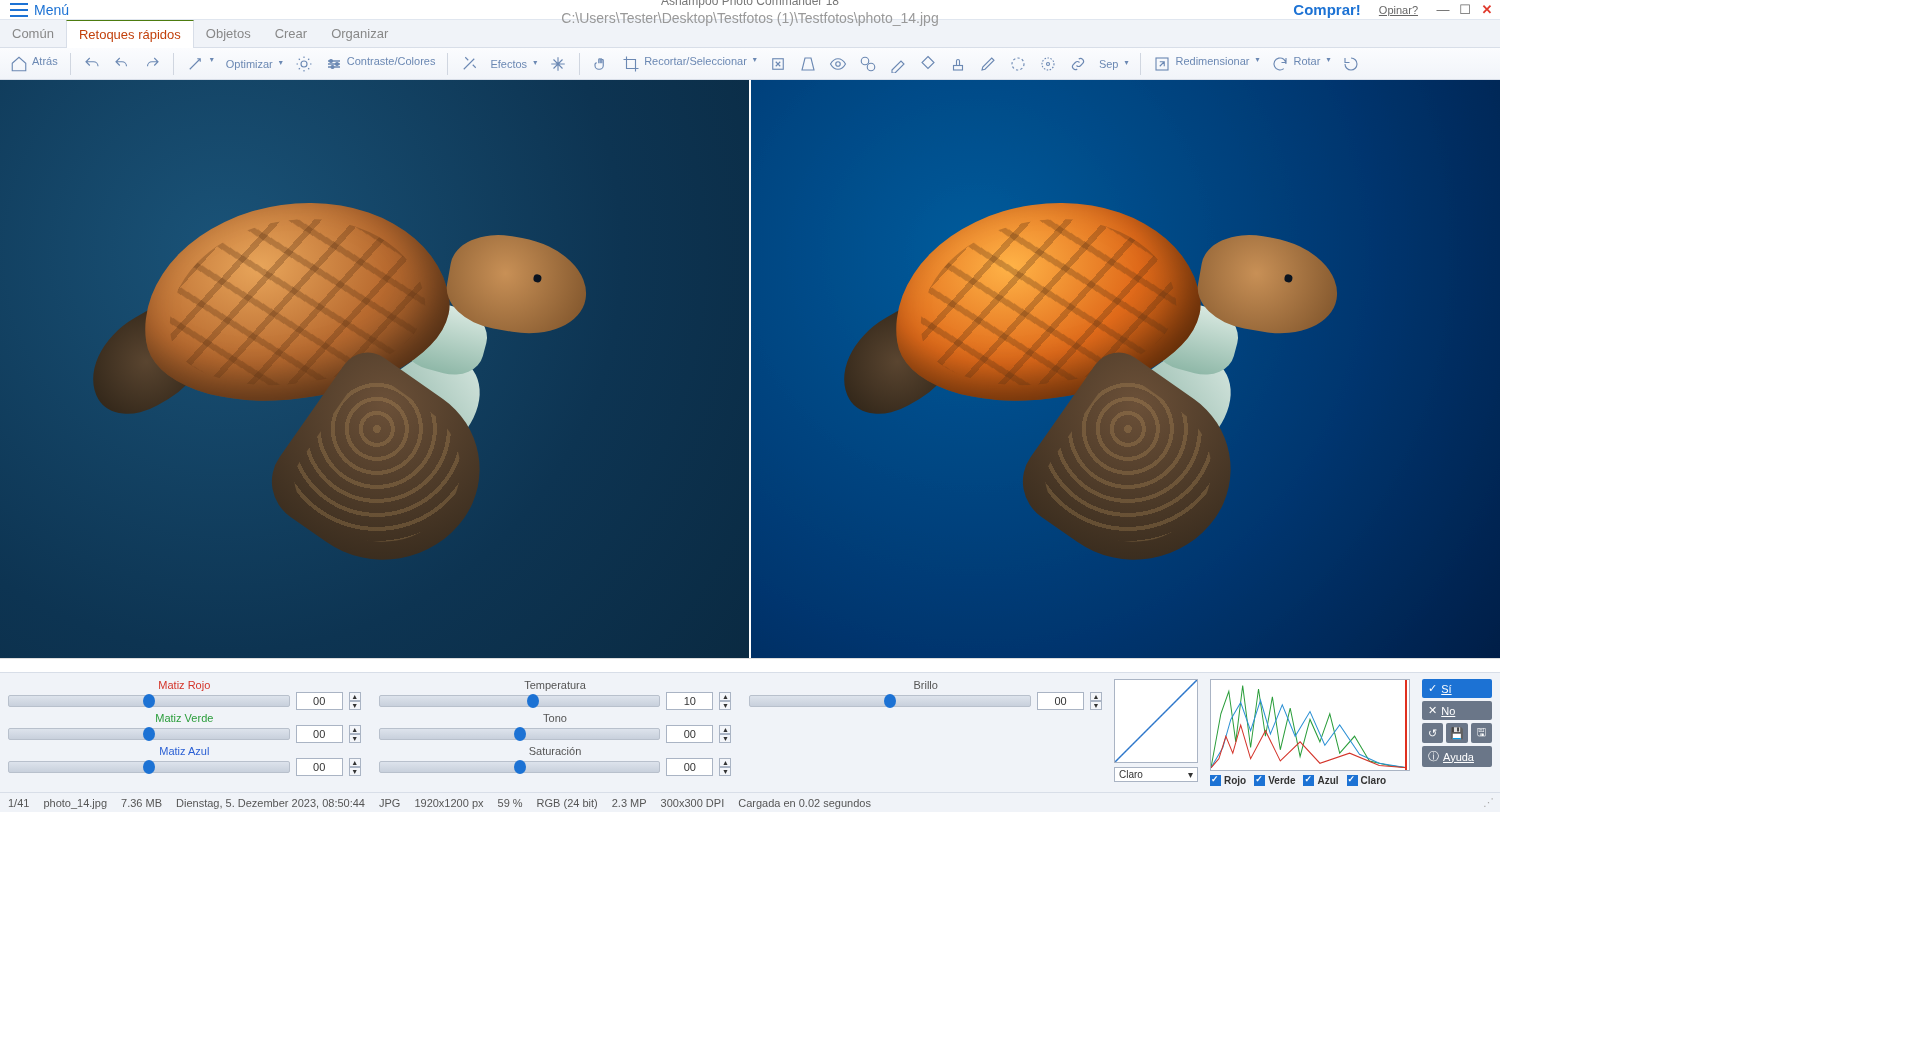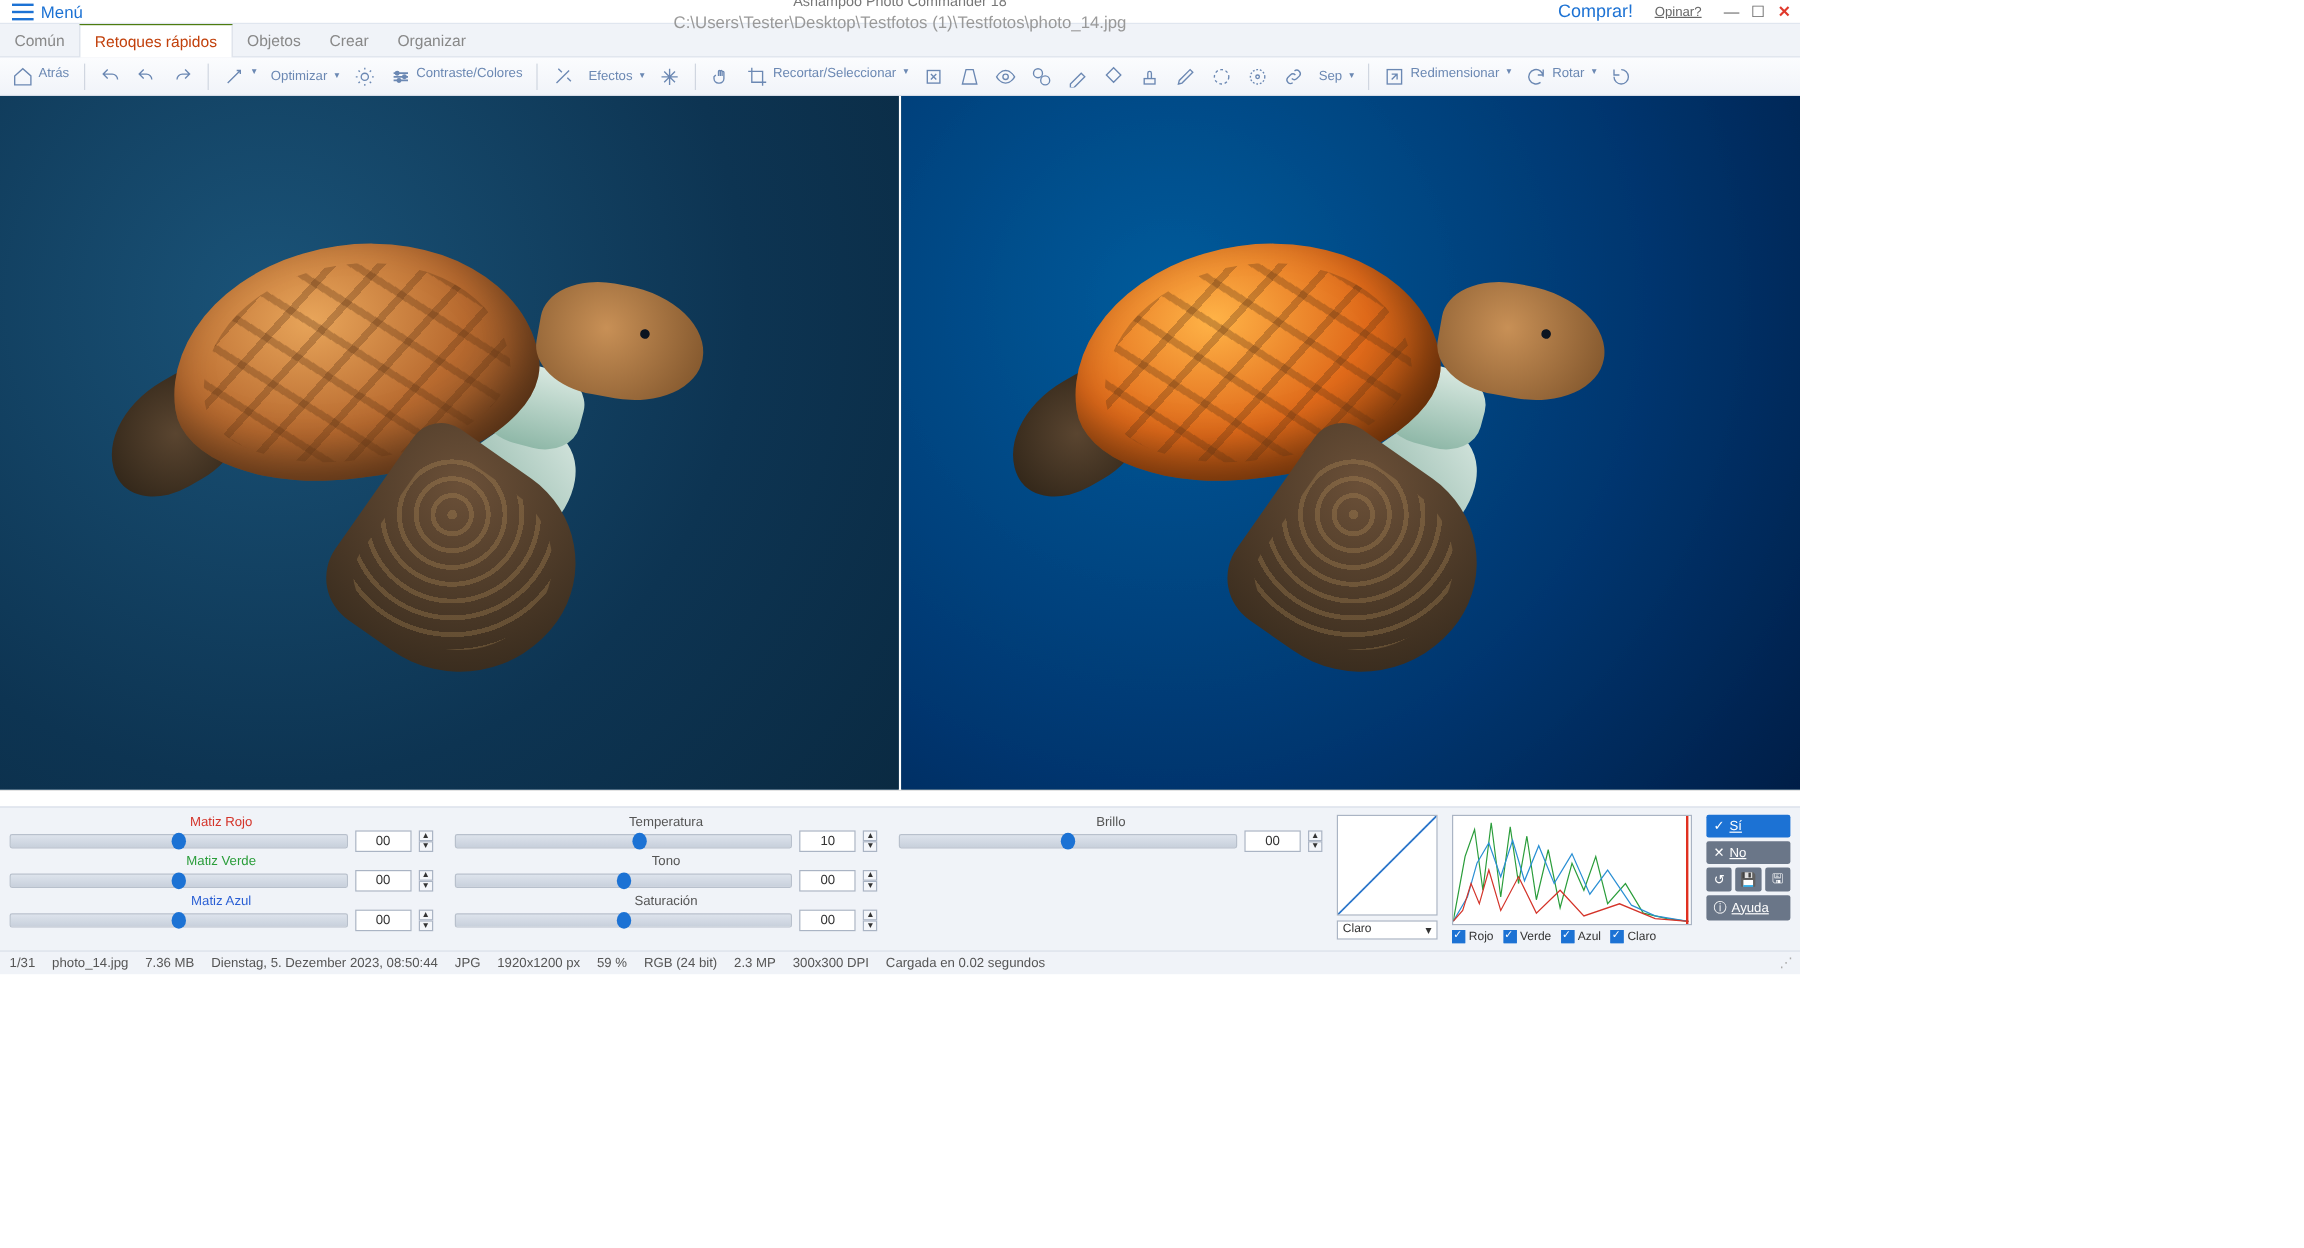--- a/index.html
+++ b/index.html
@@ -5,21 +5,21 @@
 * { box-sizing: border-box; margin: 0; padding: 0; font-family: "Segoe UI", Arial, sans-serif; }
 body { width: 1500px; height: 812px; overflow: hidden; background: #fff; font-size: 12px; color: #333; display: flex; flex-direction: column; }
 .titlebar { height: 20px; background: #fff; display: flex; align-items: center; position: relative; border-bottom: 1px solid #e0e6ef; }
 .menu-btn { display: flex; align-items: center; gap: 6px; padding: 0 10px; color: #1c72d4; font-size: 14px; cursor: pointer; }
 .ham { width: 18px; height: 14px; display: inline-flex; flex-direction: column; justify-content: space-between; }
 .ham span { height: 2px; background: #1c72d4; }
 .title-center { position: absolute; left: 50%; transform: translateX(-50%); text-align: center; }
 .title-center .appname { color: #777; font-size: 12px; }
 .title-center .path { color: #999; font-size: 14px; margin-top: 2px; }
 .title-right { margin-left: auto; display: flex; align-items: center; gap: 18px; padding-right: 6px; }
-.comprar { color: #1c72d4; font-size: 15px; font-weight: 400; }
+.comprar { color: #1c72d4; font-size: 15px; font-weight: 700; }
 .opinar { color: #666; text-decoration: underline; font-size: 11px; }
 .winctl { display: flex; gap: 8px; align-items: center; }
 .winctl span { width: 14px; height: 14px; display: inline-flex; align-items: center; justify-content: center; font-size: 13px; color: #666; cursor: pointer; }
 .winctl .close { color: #e0392c; font-weight: bold; }
 .tabs { height: 28px; background: #f0f3f8; display: flex; align-items: stretch; border-bottom: 1px solid #d8dee8; }
 .tab { padding: 4px 12px; font-size: 13px; color: #888; display: flex; align-items: center; cursor: pointer; }
 .tab.active { color: #c2410c; background: #fff; border-top: 1px solid #4d7c0f; border-left: 1px solid #d8dee8; border-right: 1px solid #d8dee8; margin-bottom: -1px; }
 .toolbar { height: 32px; background: linear-gradient(#fbfcfe, #f1f4f9); border-bottom: 1px solid #d8dee8; display: flex; align-items: center; padding: 0 6px; gap: 4px; }
 .toolbar .sep { width: 1px; height: 22px; background: #d0d6e0; margin: 0 4px; }
 .tbtn { display: inline-flex; align-items: flex-start; gap: 4px; padding: 2px 4px; color: #6b88b3; font-size: 11px; cursor: pointer; border-radius: 2px; }
@@ -53,21 +53,21 @@
 .thumb { position: absolute; top: -2px; width: 12px; height: 14px; background: #1c72d4; border-radius: 50%; transform: translateX(-50%); }
 .numbox { width: 47px; height: 18px; border: 1px solid #aab4c4; background: #fff; text-align: center; font-size: 11px; line-height: 16px; }
 .spin { width: 12px; display: flex; flex-direction: column; }
 .spin span { height: 9px; border: 1px solid #aab4c4; background: #f4f6fa; font-size: 7px; text-align: center; line-height: 7px; cursor: pointer; }
 .curves { width: 84px; height: 84px; border: 1px solid #aab4c4; background: #fff; position: relative; }
 .curves .diag { position: absolute; inset: 0; }
 .histo { width: 200px; display: flex; flex-direction: column; gap: 4px; }
 .histobox { flex: 1; border: 1px solid #aab4c4; background: #fff; position: relative; overflow: hidden; }
 .histobox .redline { position:absolute; right:2px; top:0; bottom:0; width:2px; background:#e03020; }
 .histrow { display: flex; gap: 8px; align-items: center; font-size: 10px; }
-.histrow label { display: flex; gap: 3px; align-items: center; }
+.histrow label { display: flex; gap: 3px; align-items: center; font-weight: bold; }
 .histrow .cb { width:11px; height:11px; border:1px solid #1c72d4; background:#1c72d4; position:relative; }
 .histrow .cb::after { content:"✓"; color:#fff; font-size:9px; position:absolute; top:-2px; left:0; }
 .claro-dd { border:1px solid #aab4c4; background:#fff; padding:1px 4px; font-size:10px; display:flex; justify-content:space-between; min-width:70px; }
 .rightbtns { width: 70px; display: flex; flex-direction: column; gap: 3px; }
 .rbtn { background: #6a7688; color: #fff; font-size: 11px; padding: 3px 6px; border-radius: 2px; display: flex; align-items: center; gap: 4px; cursor: pointer; }
 .rbtn.yes { background: #1c72d4; }
 .rbtn .u { text-decoration: underline; }
 .ricons { display: flex; gap: 3px; }
 .ricons span { flex:1; background:#6a7688; color:#fff; height:20px; display:flex; align-items:center; justify-content:center; font-size:11px; border-radius:2px; cursor:pointer; }
 .statusbar { height: 20px; background: #f0f3f8; border-top: 1px solid #d8dee8; display: flex; align-items: center; padding: 0 8px; gap: 14px; font-size: 11px; color: #555; }
@@ -438,21 +438,21 @@
     <div class="ricons">
       <span>↺</span>
       <span>💾</span>
       <span>🖫</span>
     </div>
     <div class="rbtn">ⓘ <span class="u">Ayuda</span></div>
   </div>
 </div>
 
 <div class="statusbar">
-  <span>1/31</span>
+  <span>1/41</span>
   <span>photo_14.jpg</span>
   <span>7.36 MB</span>
   <span>Dienstag, 5. Dezember 2023, 08:50:44</span>
   <span>JPG</span>
   <span>1920x1200 px</span>
   <span>59 %</span>
   <span>RGB (24 bit)</span>
   <span>2.3 MP</span>
   <span>300x300 DPI</span>
   <span>Cargada en 0.02 segundos</span>

